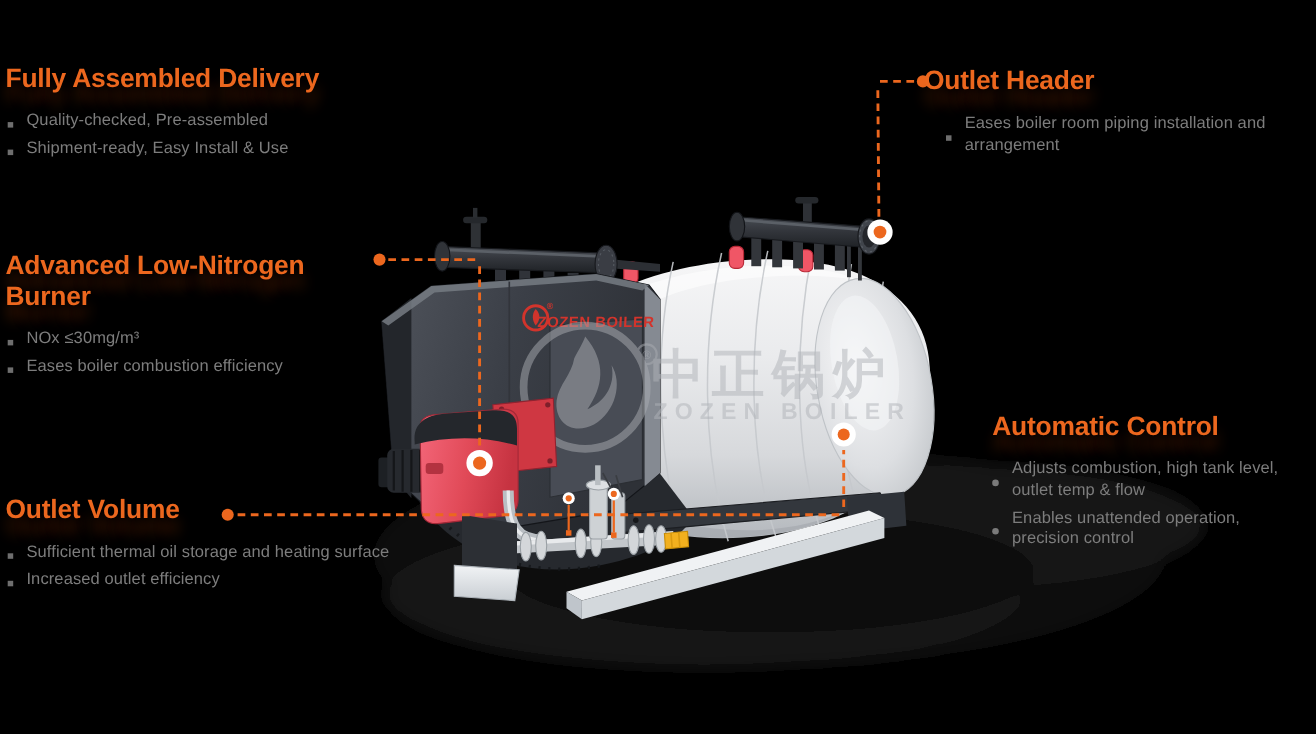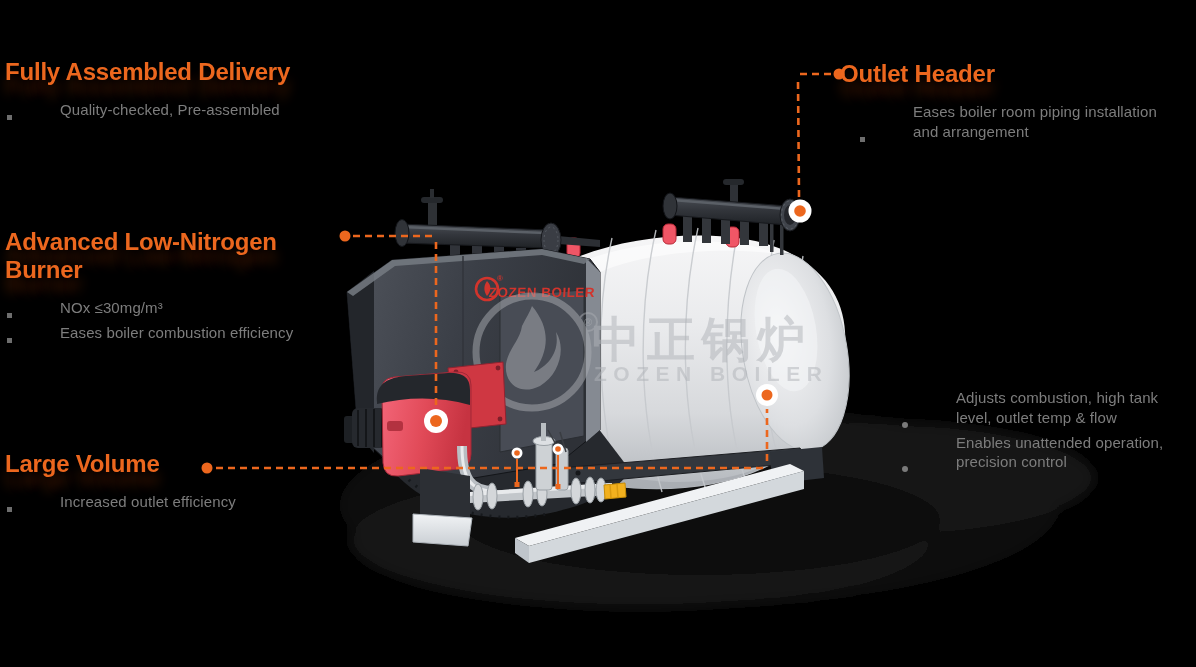--- a/index.html
+++ b/index.html
@@ -14,21 +14,21 @@
     font-family:"Liberation Sans",sans-serif;
   }
   .stage svg{position:absolute;left:0;top:0;}
   .callout{position:absolute;}
   .co-title{
     margin:0;color:var(--accent-orange,#EC671E);
     font-size:24px;line-height:1.17;font-weight:bold;letter-spacing:-0.2px;
     text-shadow:0 14px 12px rgba(160,60,8,.38);
   }
   .co-list{list-style:none;margin:14px 0 0 0;padding:0;}
-  .co-item{display:flex;align-items:flex-end;margin:0 0 5px 0;gap:36px;}
+  .co-item{display:flex;align-items:center;margin:0 0 5px 0;}
   .co-text{
     color:var(--text-gray,#7d7d7d);font-size:15px;line-height:1.32;letter-spacing:.1px;
   }
   .sq{flex:0 0 auto;width:5px;height:5px;background:#6e6e6e;margin:7px 12px 0 2px;}
   .rd{flex:0 0 auto;width:6px;height:6px;border-radius:50%;background:#7a7a7a;margin:6px 12px 0 0;}
   .co-fad{left:5px;top:58px;width:360px;}
   .co-burner{left:5px;top:228px;width:310px;}
   .co-lv{left:5px;top:450px;width:430px;}
   .co-oh{left:840px;top:60px;width:341px;}
   .co-oh .co-list{margin-left:18px;}
@@ -269,58 +269,67 @@
     </g>
   </svg>
 
   <section class="callout co-fad">
     <h2 class="co-title">Fully Assembled Delivery</h2>
     <ul class="co-list">
       <li class="co-item">
         <span class="sq"></span>
         <span class="co-text">Quality-checked, Pre-assembled</span>
       </li>
+      <li class="co-item">
+        <span class="sq"></span>
+        <span class="co-text">Shipment-ready, Easy Install &amp; Use</span>
+      </li>
     </ul>
   </section>
 
   <section class="callout co-burner">
     <h2 class="co-title">Advanced Low-Nitrogen Burner</h2>
     <ul class="co-list">
       <li class="co-item">
         <span class="sq"></span>
         <span class="co-text">NOx ≤30mg/m³</span>
       </li>
       <li class="co-item">
         <span class="sq"></span>
         <span class="co-text">Eases boiler combustion efficiency</span>
       </li>
     </ul>
   </section>
 
   <section class="callout co-lv">
-    <h2 class="co-title">Large Volume</h2>
-    <ul class="co-list">
+    <h2 class="co-title">Outlet Volume</h2>
+    <ul class="co-list">
+      <li class="co-item">
+        <span class="sq"></span>
+        <span class="co-text">Sufficient thermal oil storage and heating surface</span>
+      </li>
       <li class="co-item">
         <span class="sq"></span>
         <span class="co-text">Increased outlet efficiency</span>
       </li>
     </ul>
   </section>
 
   <section class="callout co-oh">
     <h2 class="co-title">Outlet Header</h2>
     <ul class="co-list">
       <li class="co-item">
         <span class="sq"></span>
         <span class="co-text">Eases boiler room piping installation and arrangement</span>
       </li>
     </ul>
   </section>
 
   <section class="callout co-ac">
+    <h2 class="co-title">Automatic Control</h2>
     <ul class="co-list">
       <li class="co-item">
         <span class="rd"></span>
         <span class="co-text">Adjusts combustion, high tank level, outlet temp &amp; flow</span>
       </li>
       <li class="co-item">
         <span class="rd"></span>
         <span class="co-text">Enables unattended operation, precision control</span>
       </li>
     </ul>

